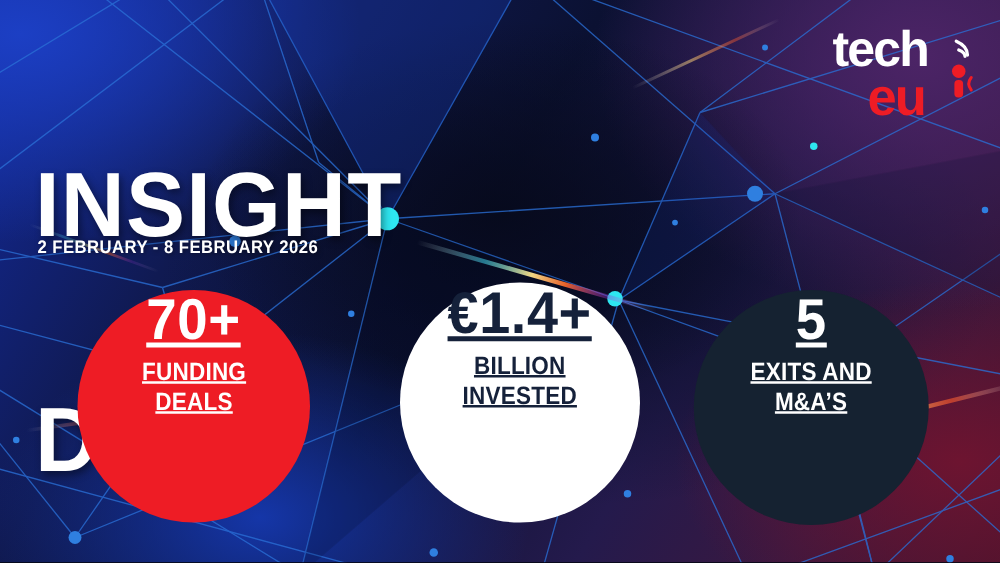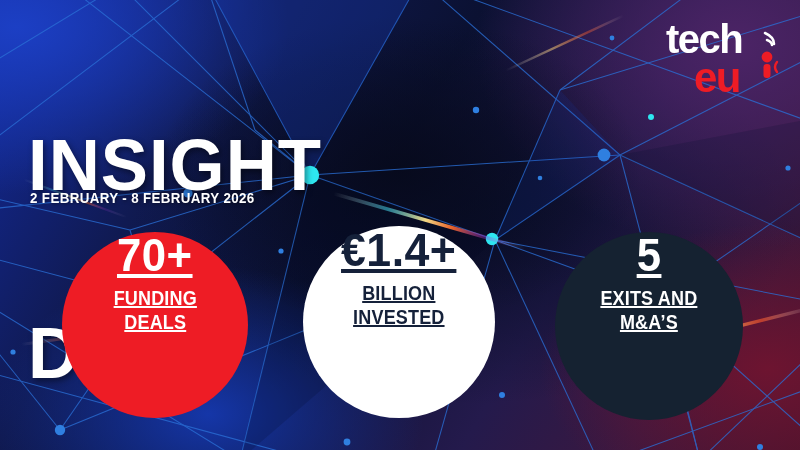--- a/index.html
+++ b/index.html
@@ -98,21 +98,21 @@
     font-weight: 700;
     font-size: 20px;
     line-height: 1.18;
     letter-spacing: 0.2px;
     transform: scaleX(0.9);
     margin-top: 9px;
     white-space: pre-line;
   }
 
   .circle.c-red   { left: 62px;  top: 232px; width: 186px; height: 186px; background: #ee1c25; color: #ffffff; }
-  .circle.c-white { left: 303px; top: 226px; width: 192px; height: 192px; background: #ffffff; color: #15213a; }
+  .circle.c-white { left: 320px; top: 226px; width: 192px; height: 192px; background: #ffffff; color: #15213a; }
   .circle.c-dark  { left: 555px; top: 232px; width: 188px; height: 188px; background: #152231; color: #ffffff; }
 
   .circle.c-white .big { font-size: 47px; }
   .circle.c-red .big   { font-size: 46px; }
   .circle.c-dark .big  { font-size: 46px; }
 </style>
 </head>
 <body>
 
 <div id="poster">

